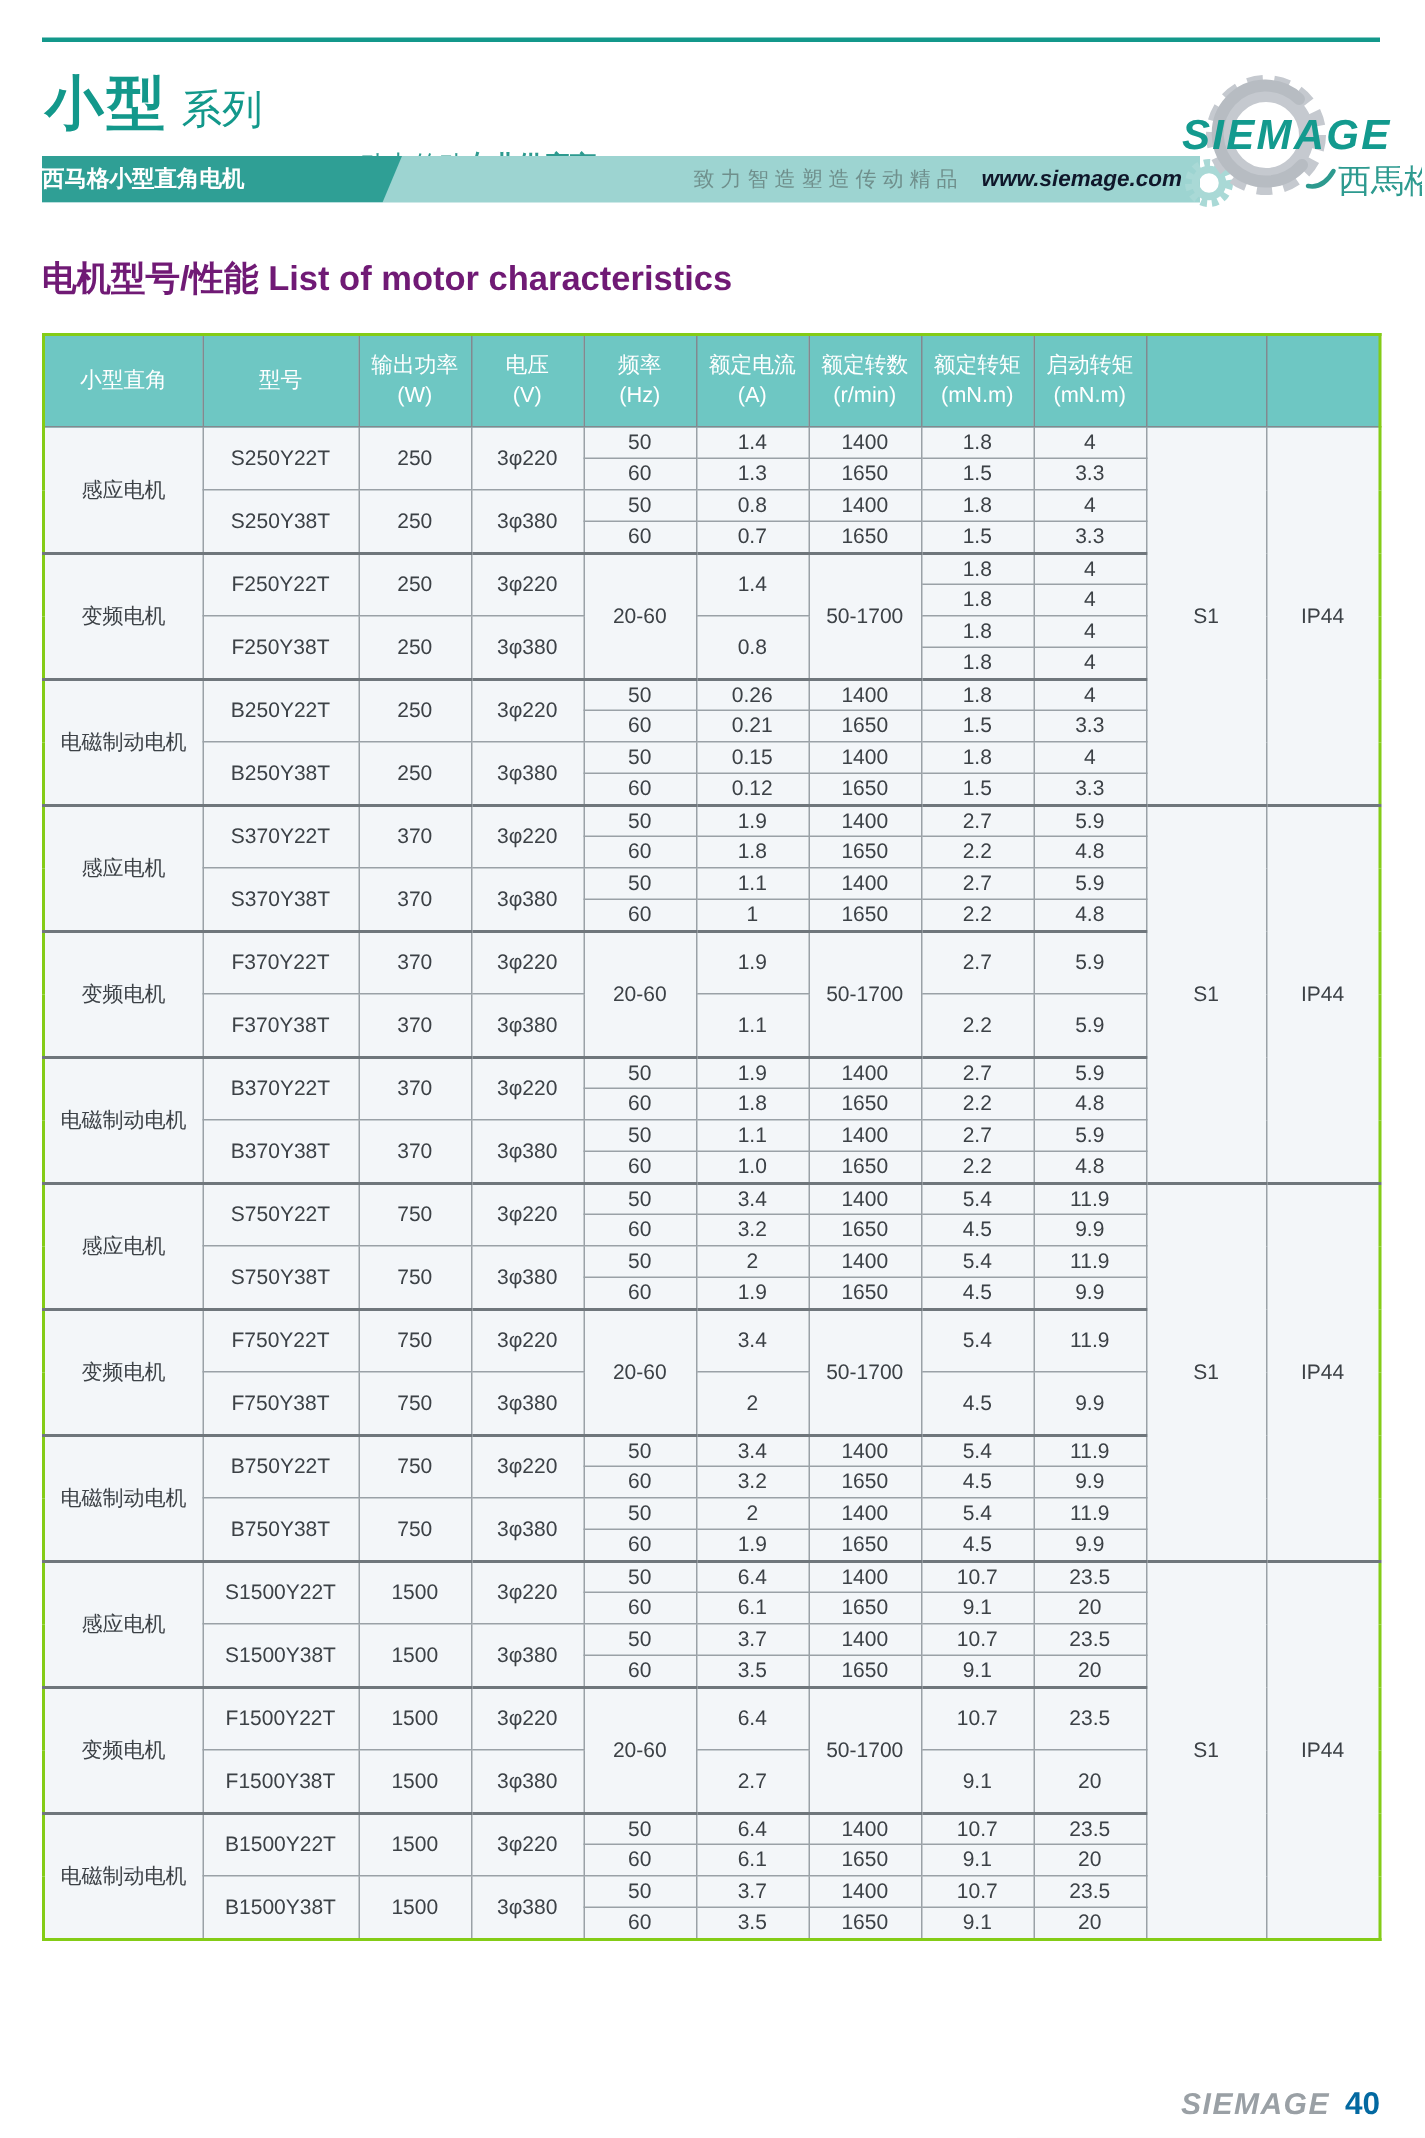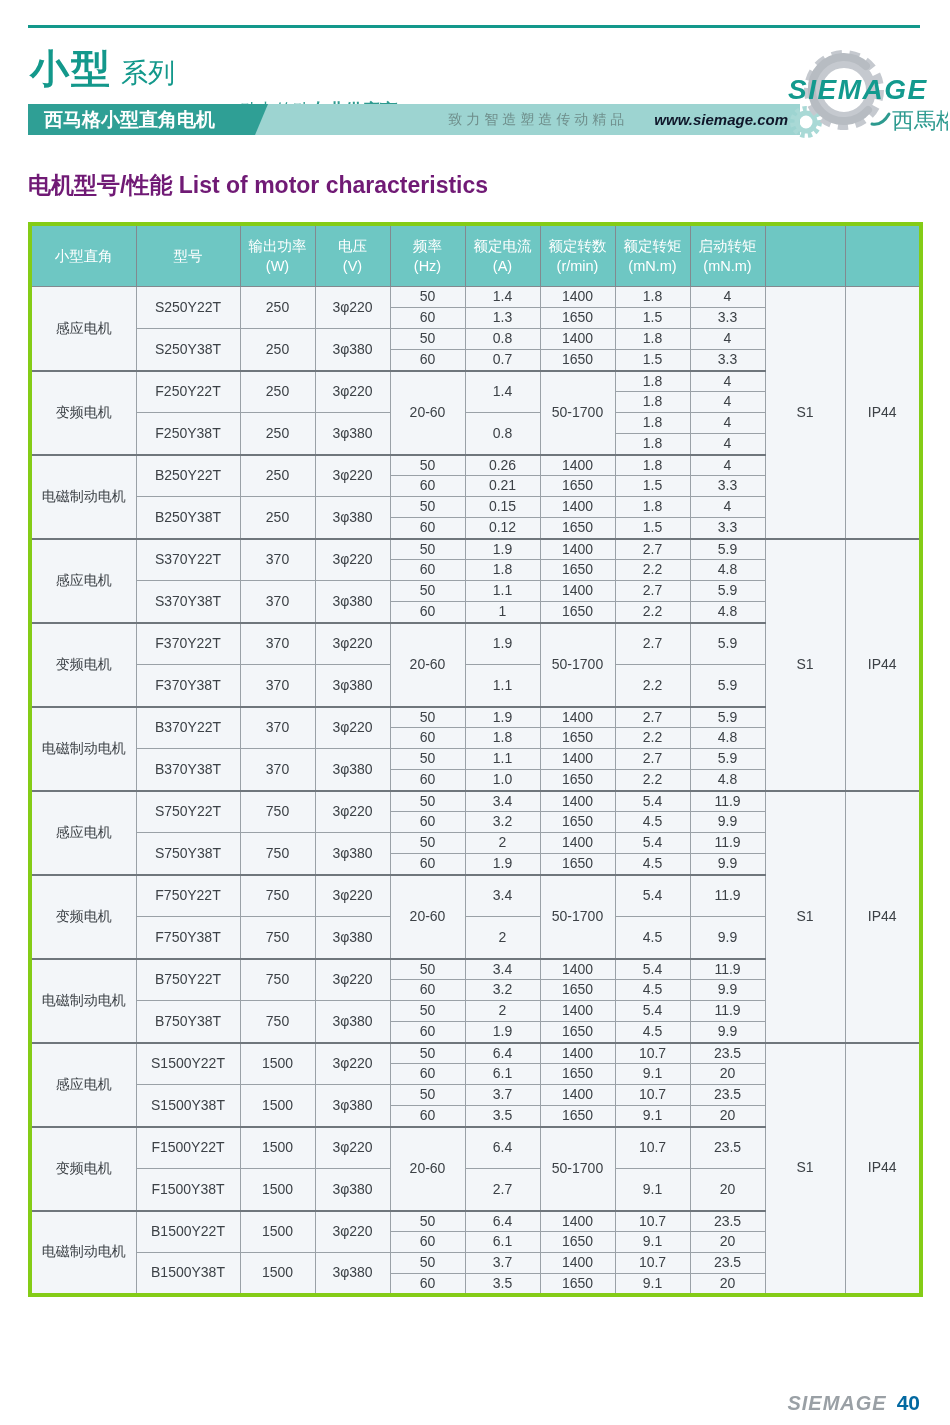--- a/index.html
+++ b/index.html
@@ -15,35 +15,35 @@
 
   .tagline{position:absolute;left:240px;top:58px;line-height:1.35;margin-top:41px;}
   .tagline .zh{font-size:17.5px;color:#2d9a8f;}
   .tagline .zh .b{font-weight:bold;}
   .tagline .en{font-size:14.5px;color:#8f9598;margin-top:2px;}
 
   
   .banner{position:absolute;left:28px;top:104px;width:772px;height:31px;background:#9dd4d1;}
   .banner-dark{position:absolute;left:0;top:0;height:31px;width:240px;background:#2f9f95;
     clip-path:polygon(0 0,100% 0,calc(100% - 13px) 100%,0 100%);
-    color:#fff;font-weight:bold;font-size:19px;line-height:31px;padding-left:16px;box-sizing:border-box;}
-  .banner-right{position:absolute;right:12px;top:0;height:31px;display:flex;align-items:center;gap:26px;}
+    color:#fff;font-weight:bold;font-size:15px;line-height:31px;box-sizing:border-box;}
+  .banner-right{position:absolute;right:12px;top:0;height:31px;display:flex;align-items:center;gap:12px;}
   .banner-slogan{font-size:14px;color:#6f8f8c;letter-spacing:4px;}
   .banner-url{font-size:15px;color:#0f172a;font-weight:bold;font-style:italic;text-align:right;}
   .banner-gear{position:absolute;left:758px;top:-4px;}
 
   
   .logo{position:absolute;left:786px;top:44px;width:162px;height:96px;}
 
   .section-title{position:absolute;left:28px;top:170px;font-size:23px;font-weight:bold;color:#701a75;}
 
   
   table.motor{position:absolute;left:28px;top:222px;width:892px;border-collapse:collapse;
     table-layout:fixed;background:#f3f6f9;color:#3c4146;}
-  table.motor{border:4px solid #84cc16;}
+  table.motor{border:2px solid #84cc16;}
   table.motor th{background:#6ec7c3;color:#ffffff;font-weight:normal;font-size:14.5px;
     height:60px;border:1px solid #82898f;white-space:pre-line;line-height:1.4;padding:0;}
   table.motor td{border:1px solid #9aa1a7;text-align:center;vertical-align:middle;
     padding:0;font-size:14px;line-height:1.1;}
   table.motor tbody tr{height:21px;}
   table.motor tr.sep td{border-top:2px solid #6f767c;}
 
   .footer{position:absolute;left:28px;top:1391px;width:892px;text-align:right;white-space:nowrap;}
   .footer .brand{font-size:20px;font-weight:bold;font-style:italic;color:#9aa0a5;letter-spacing:1px;}
   .footer .pg{font-size:21px;font-weight:bold;color:#0369a1;margin-left:10px;}

